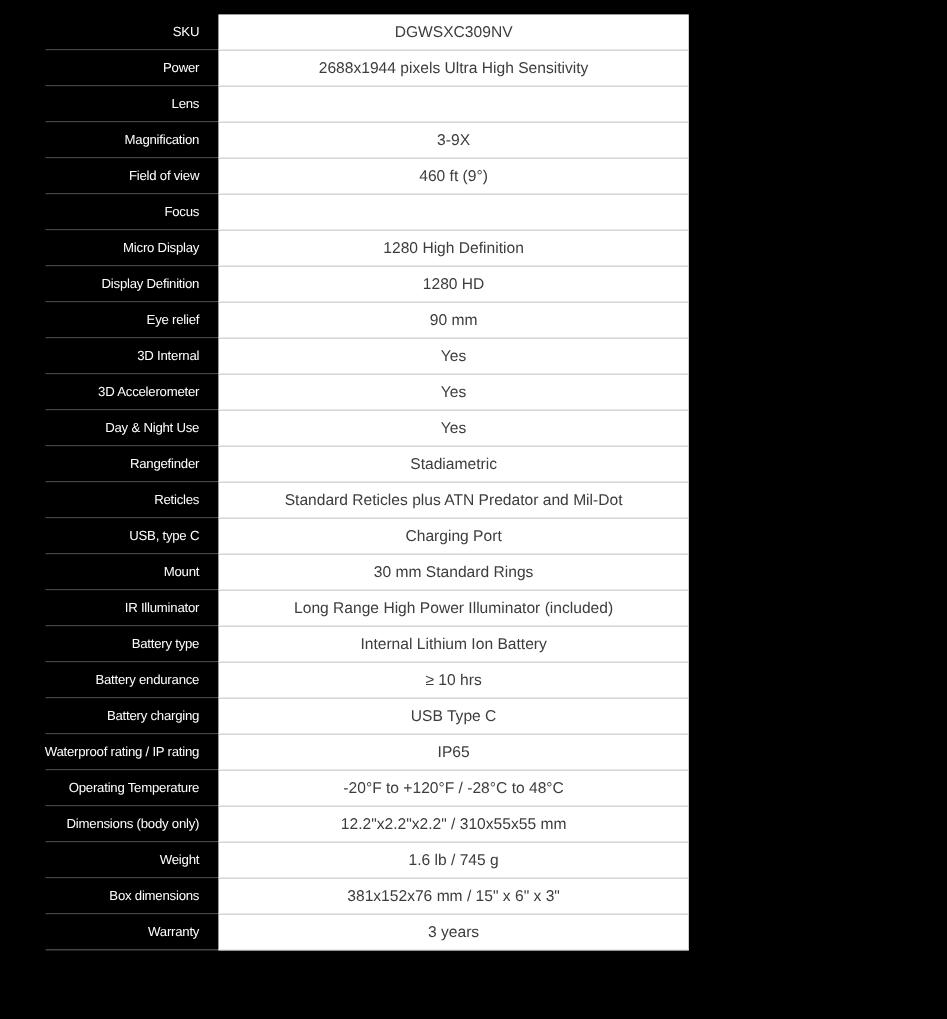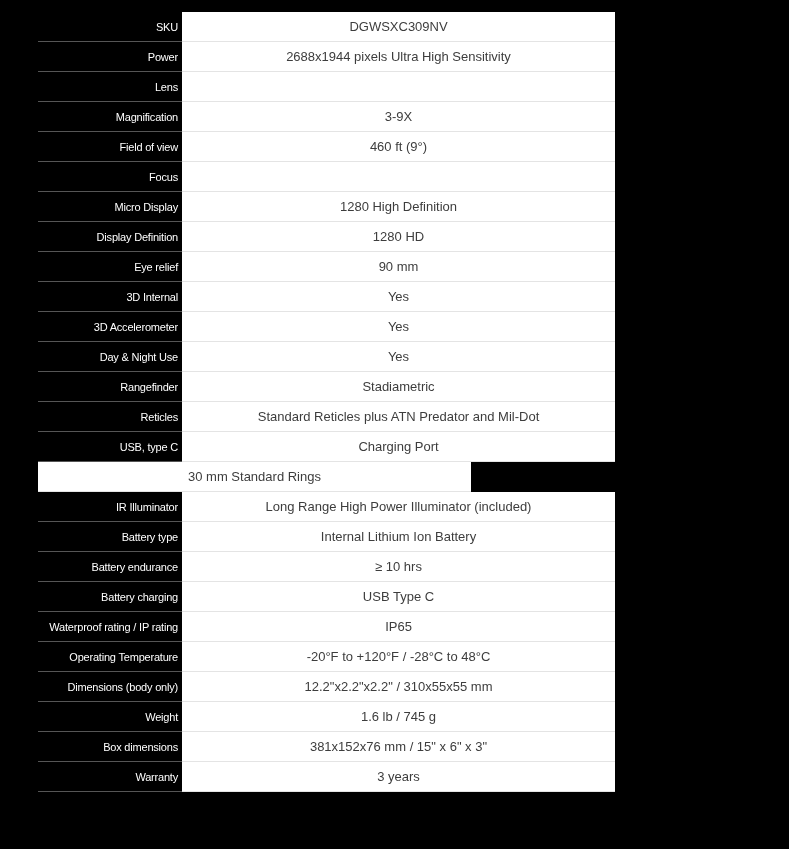--- a/index.html
+++ b/index.html
@@ -24,31 +24,31 @@
     display: flex;
     height: 30px;
   }
   .label-cell {
     box-sizing: border-box;
     width: 144px;
     height: 30px;
     display: flex;
     align-items: center;
     justify-content: flex-end;
-    padding-right: 4px;
+    padding-right: 16px;
     border-bottom: 1px solid var(--label-sep, #555);
     color: var(--label-text, #fff);
     font-size: 11px;
     letter-spacing: -0.2px;
     white-space: nowrap;
     background: var(--label-bg, #000);
   }
   .value-cell {
     box-sizing: border-box;
-    width: 433px;
+    width: 392px;
     height: 30px;
     display: flex;
     align-items: center;
     justify-content: center;
     border-bottom: 1px solid var(--value-sep, #e4e4e4);
     background: var(--value-bg, #fff);
     color: var(--value-text, #3d3d3d);
     font-size: 13px;
     white-space: nowrap;
   }
@@ -128,20 +128,21 @@
       <div class="value-cell">Standard Reticles plus ATN Predator and Mil-Dot</div>
     </div>
 
 
     <div class="spec-row">
       <div class="label-cell">USB, type C</div>
       <div class="value-cell">Charging Port</div>
     </div>
 
     <div class="spec-row">
+      <div class="label-cell">Mount</div>
       <div class="value-cell">30 mm Standard Rings</div>
     </div>
 
     <div class="spec-row">
       <div class="label-cell">IR Illuminator</div>
       <div class="value-cell">Long Range High Power Illuminator (included)</div>
     </div>
 
     <div class="spec-row">
       <div class="label-cell">Battery type</div>

